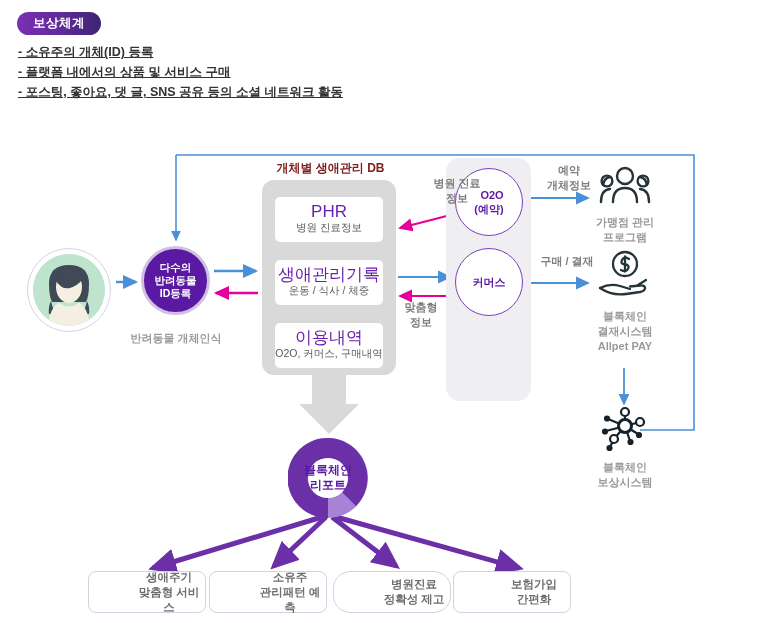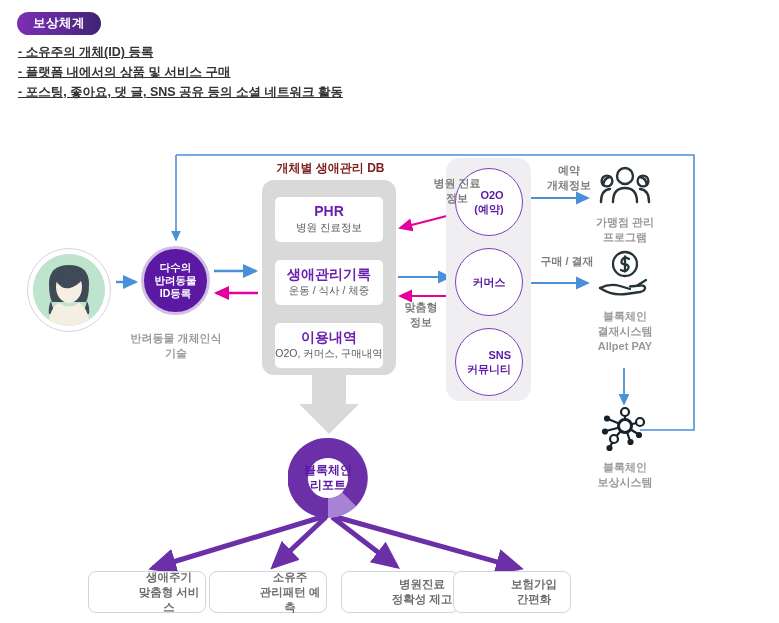--- a/index.html
+++ b/index.html
@@ -70,21 +70,21 @@
   .db-body{
     left:262px;top:180px;width:134px;height:195px;
     background:#d9d9d9;border-radius:12px;
   }
   .db-card{
     position:absolute;left:13px;width:108px;
     background:#fff;border-radius:5px;
     text-align:center;box-sizing:border-box;
     padding:7px 0 8px;
   }
-  .db-card .t{font-size:14px;font-weight:700;color:#6b1fb0;line-height:15px;}
+  .db-card .t{font-size:17px;font-weight:400;color:#6b1fb0;line-height:15px;}
   .db-card .s{font-size:10.5px;color:#5a5a5a;line-height:14px;margin-top:1px;}
   #db-card-0{top:17px;}
   #db-card-1{top:80px;}
   #db-card-2{top:143px;}
 
   
   .svc-panel{
     left:446px;top:158px;width:85px;height:243px;
     background:#efeff1;border-radius:14px;
   }
@@ -126,21 +126,21 @@
   .obox{
     position:absolute;height:42px;width:118px;
     border:1px solid #d6d0e0;border-radius:8px;background:#fff;
     display:flex;align-items:center;justify-content:center;text-align:center;
     font-size:11.5px;line-height:15px;color:#6d6d6d;font-weight:600;
     box-sizing:border-box;
     padding-left:44px;
   }
   #ob-0{left:88px;top:571px;}
   #ob-1{left:209px;top:571px;}
-  #ob-2{left:341px;top:571px;}
+  #ob-2{left:333px;top:571px;border-radius:17px;}
   #ob-3{left:453px;top:571px;}
 </style>
 </head>
 <body>
 
 <div class="root">
 
   <div class="badge">보상체계</div>
 
   <div class="bullets">
@@ -215,21 +215,20 @@
   <div class="node id-circle">
     <span>
       <span>다수의</span><br>
       <span>반려동물</span><br>
       <span>ID등록</span>
     </span>
   </div>
 
   <div class="node cam-label">
     <div>반려동물 개체인식</div>
-    <div>기술</div>
   </div>
 
   <div class="node db-title">개체별 생애관리 DB</div>
 
   <div class="node db-body">
     <div class="db-card" id="db-card-0">
       <div class="t">PHR</div>
       <div class="s">병원 진료정보</div>
     </div>
     <div class="db-card" id="db-card-1">
@@ -245,26 +244,20 @@
   <div class="node svc-panel"></div>
 
   <div class="node svc" id="svc-0">
     <span>
       <span>O2O</span><br>
       <span>(예약)</span>
     </span>
   </div>
   <div class="node svc" id="svc-1">
     <span>커머스</span>
-  </div>
-  <div class="node svc" id="svc-2">
-    <span>
-      <span>SNS</span><br>
-      <span>커뮤니티</span>
-    </span>
   </div>
 
   <div class="rblock" id="rb-0">
     <svg width="60" height="44" viewBox="0 0 60 44">
       <g fill="none" stroke="#26343a" stroke-width="2.4" stroke-linecap="round">
         <circle cx="30" cy="12" r="8"></circle>
         <path d="M18,38 q0,-14 12,-14 q12,0 12,14"></path>
         <path d="M15,13 q-6,1 -7,8"></path>
         <path d="M45,13 q6,1 7,8"></path>
         <path d="M6,38 q0,-12 9,-13"></path>

